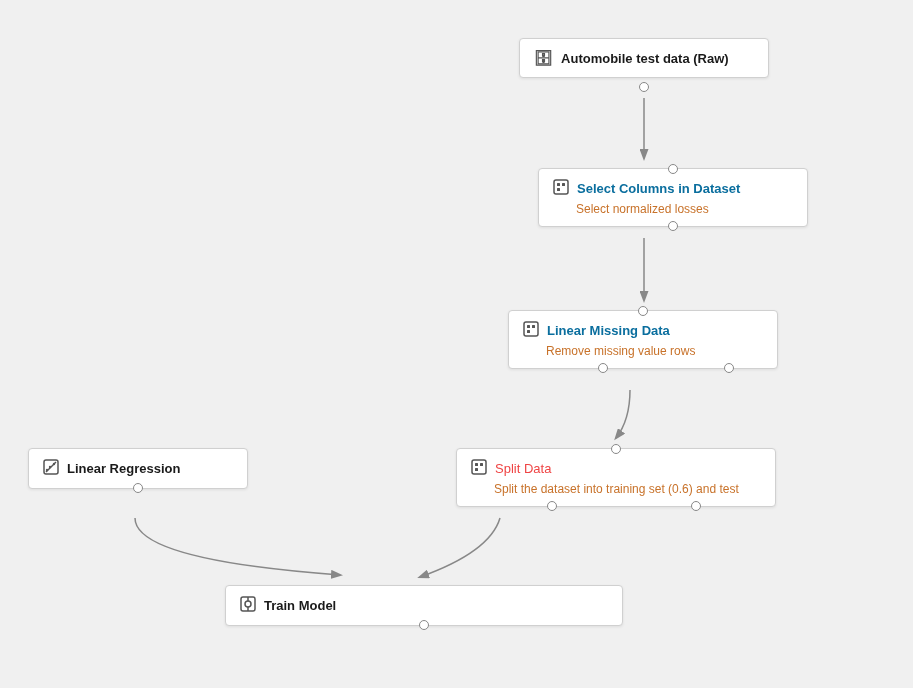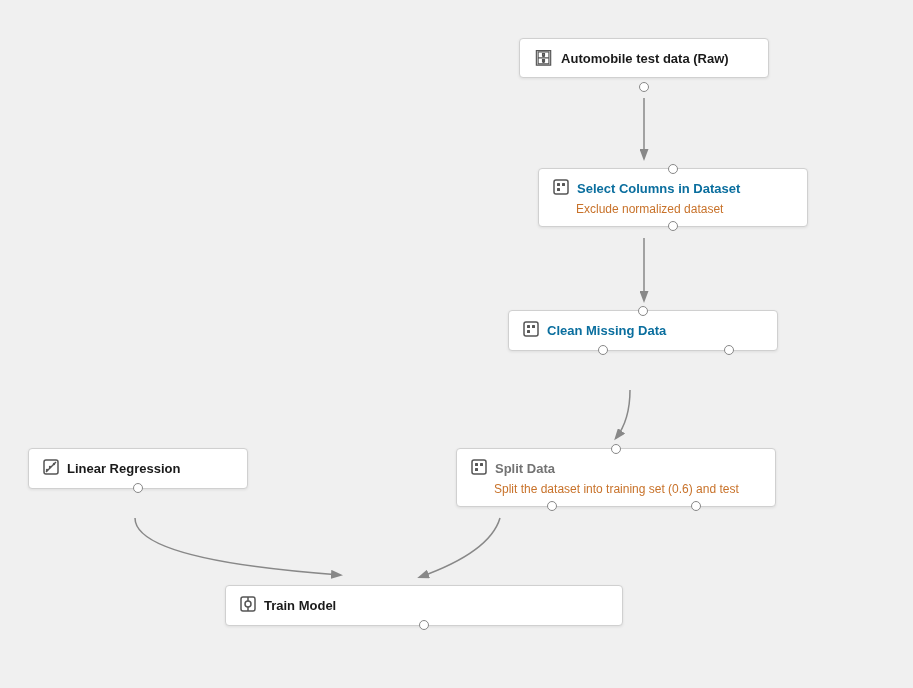--- a/index.html
+++ b/index.html
@@ -113,39 +113,40 @@
       <span class="node-icon">
         <svg width="16" height="16" viewBox="0 0 16 16" fill="none">
           <rect x="1" y="1" width="14" height="14" rx="2" stroke="#555" stroke-width="1.5"></rect>
           <rect x="4" y="4" width="3" height="3" rx="0.5" fill="#555"></rect>
           <rect x="9" y="4" width="3" height="3" rx="0.5" fill="#555"></rect>
           <rect x="4" y="9" width="3" height="3" rx="0.5" fill="#555"></rect>
         </svg>
       </span>
       <span style="font-weight:700; color:#0a6e9e;">Select Columns in Dataset</span>
     </div>
-    <div class="node-subtitle">Exclude normalized dataset</div>
+    <div class="node-subtitle">Select normalized losses</div>
 
     <div class="port" style="left: 50%; top: -5px; transform: translate(-50%, 0);"></div>
 
     <div class="port" style="left: 50%; bottom: -5px; top: auto; transform: translate(-50%, 0);"></div>
   </div>
 
   <div class="node" style="left: 508px; top: 310px; width: 270px;">
     <div class="node-title">
       <span class="node-icon">
         <svg width="16" height="16" viewBox="0 0 16 16" fill="none">
           <rect x="1" y="1" width="14" height="14" rx="2" stroke="#555" stroke-width="1.5"></rect>
           <rect x="4" y="4" width="3" height="3" rx="0.5" fill="#555"></rect>
           <rect x="9" y="4" width="3" height="3" rx="0.5" fill="#555"></rect>
           <rect x="4" y="9" width="3" height="3" rx="0.5" fill="#555"></rect>
         </svg>
       </span>
-      <span style="font-weight:700; color:#0a6e9e;">Clean Missing Data</span>
-    </div>
+      <span style="font-weight:700; color:#0a6e9e;">Linear Missing Data</span>
+    </div>
+    <div class="node-subtitle">Remove missing value rows</div>
 
     <div class="port" style="left: 50%; top: -5px; transform: translate(-50%, 0);"></div>
 
     <div class="port" style="left: 35%; bottom: -5px; top: auto; transform: translate(-50%, 0);"></div>
 
     <div class="port" style="left: 82%; bottom: -5px; top: auto; transform: translate(-50%, 0);"></div>
   </div>
 
   <div class="node" style="left: 28px; top: 448px; width: 215px;">
     <div class="node-title">
@@ -167,21 +168,21 @@
   <div class="node" style="left: 456px; top: 448px; width: 320px;">
     <div class="node-title">
       <span class="node-icon">
         <svg width="16" height="16" viewBox="0 0 16 16" fill="none">
           <rect x="1" y="1" width="14" height="14" rx="2" stroke="#555" stroke-width="1.5"></rect>
           <rect x="4" y="4" width="3" height="3" rx="0.5" fill="#555"></rect>
           <rect x="9" y="4" width="3" height="3" rx="0.5" fill="#555"></rect>
           <rect x="4" y="9" width="3" height="3" rx="0.5" fill="#555"></rect>
         </svg>
       </span>
-      <span style="font-weight:700; color:#737373;">Split Data</span>
+      <span style="font-weight:400; color:#ef4444;">Split Data</span>
     </div>
     <div class="node-subtitle">Split the dataset into training set (0.6) and test</div>
 
     <div class="port" style="left: 50%; top: -5px; transform: translate(-50%, 0);"></div>
 
     <div class="port" style="left: 30%; bottom: -5px; top: auto; transform: translate(-50%, 0);"></div>
 
     <div class="port" style="left: 75%; bottom: -5px; top: auto; transform: translate(-50%, 0);"></div>
   </div>
 

